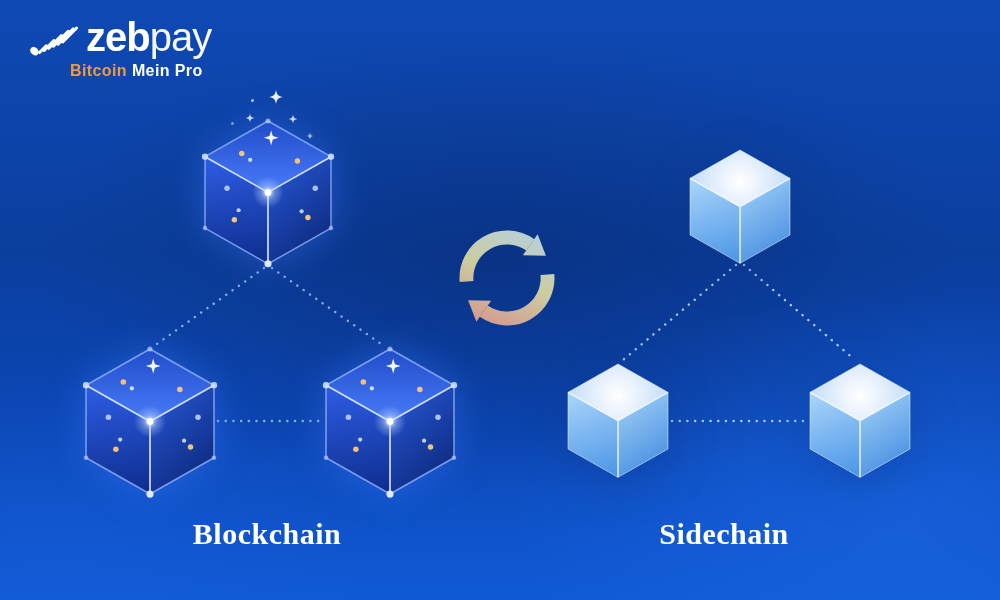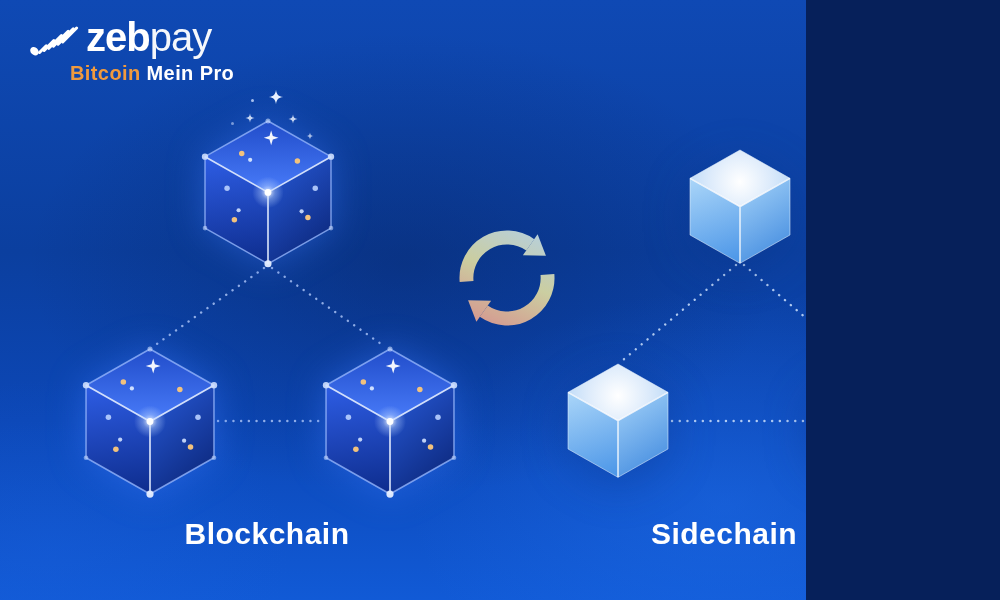--- a/index.html
+++ b/index.html
@@ -1,49 +1,49 @@
 <!DOCTYPE html>
 <html><head>
 <meta charset="utf-8">
 <style>
   html,body{margin:0;padding:0;background:#06205a;}
   .canvas{
-    position:relative;width:806px;height:600px;overflow:hidden;
+    position:relative;width:1000px;height:600px;overflow:hidden;
     font-family:"Liberation Sans","DejaVu Sans",sans-serif;
     background:
       radial-gradient(75% 62% at 50% 44%, rgba(7,34,96,0.42) 0%, rgba(7,34,96,0) 62%),
       radial-gradient(60% 55% at 90% 84%, rgba(32,112,238,0.45) 0%, rgba(32,112,238,0) 65%),
       radial-gradient(50% 48% at 6% 92%, rgba(25,95,220,0.35) 0%, rgba(25,95,220,0) 60%),
       linear-gradient(180deg,#0f49b4 0%,#0b3f9f 42%,#0c47b6 70%,#115ad6 100%);
   }
   svg{overflow:visible;display:block;}
   .abs{position:absolute;}
 
   
   .logo{position:absolute;left:26px;top:14px;display:flex;align-items:flex-start;gap:6px;}
   .logo-text-col{display:flex;flex-direction:column;}
   .brand{color:#fff;font-size:40px;line-height:46px;letter-spacing:-1px;}
   .brand .bold{font-weight:700;}
   .brand .light{font-weight:300;opacity:.96;}
-  .tagline{font-size:20px;font-weight:600;letter-spacing:.4px;color:#fff;margin-top:2px;margin-left:-16px;}
+  .tagline{font-size:16px;font-weight:600;letter-spacing:.4px;color:#fff;margin-top:2px;margin-left:-16px;}
   .tagline .btc{color:#f09a3e;}
 
   
   .cube{position:absolute;}
   .cube.dark{filter:drop-shadow(0 0 18px rgba(60,120,255,.45));}
   .cube.light{filter:drop-shadow(0 10px 22px rgba(12,55,140,.4));}
 
   
   .lines{position:absolute;left:0;top:0;width:1000px;height:600px;pointer-events:none;}
   .dot-line-left{stroke:rgba(168,193,243,.85);stroke-width:2.4;stroke-linecap:round;stroke-dasharray:0.1 7.6;fill:none;}
   .dot-line-right{stroke:rgba(205,224,252,.85);stroke-width:2.4;stroke-linecap:round;stroke-dasharray:0.1 7.6;fill:none;}
 
   
   .section-label{position:absolute;width:250px;text-align:center;color:#fff;
-    font-size:30px;font-weight:700;letter-spacing:.5px;top:517px;}
+    font-size:30px;font-weight:700;letter-spacing:.5px;top:517px;font-family:Liberation Serif, serif;}
   .label-left{left:142px;}
   .label-right{left:599px;}
 
   
   .spark{position:absolute;color:#e8f0ff;}
   .tinydot{position:absolute;border-radius:50%;background:#cfe0ff;opacity:.8;}
 
   .sync{position:absolute;left:443px;top:214px;width:128px;height:128px;opacity:.95;}
 </style>
 </head>

